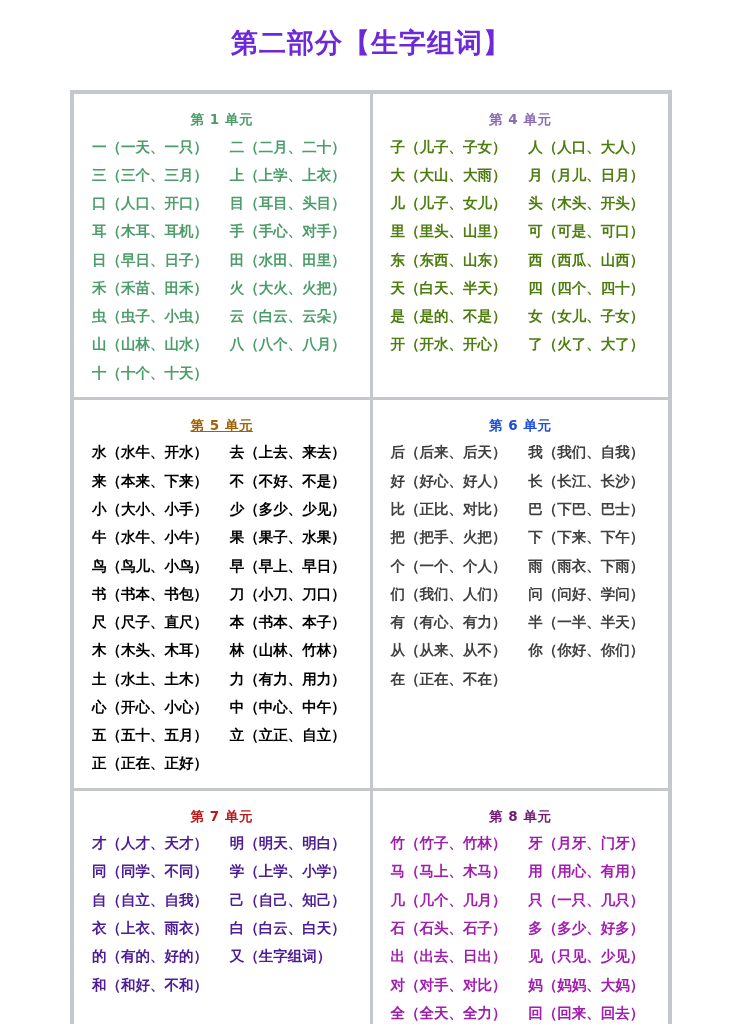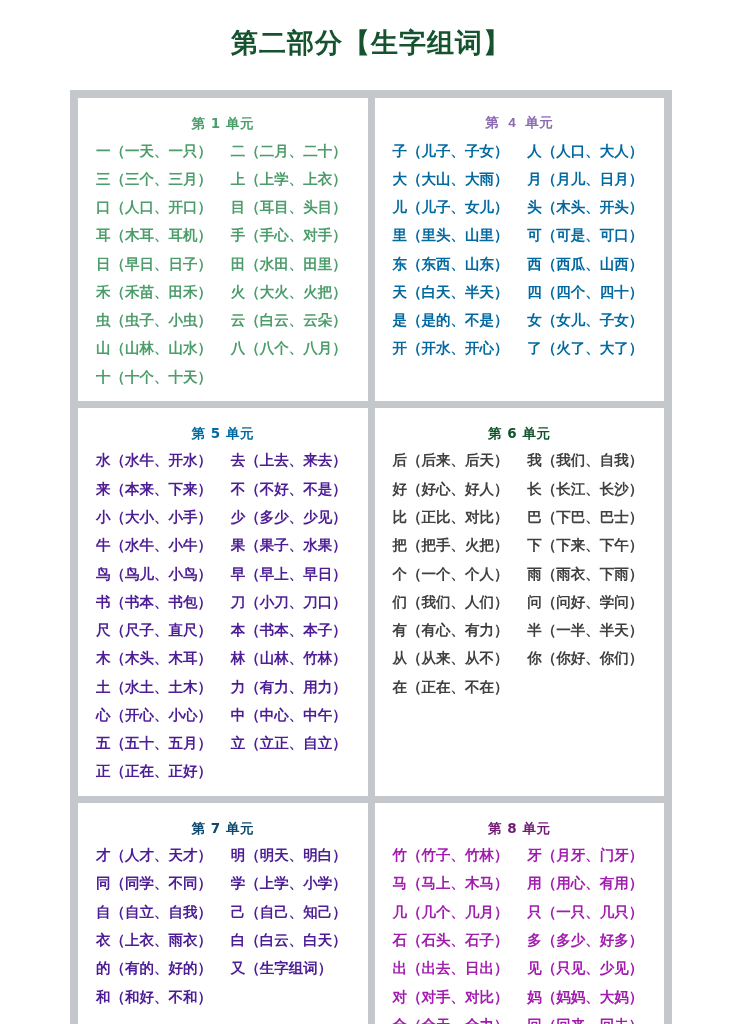--- a/index.html
+++ b/index.html
@@ -44,21 +44,21 @@
     box-sizing: border-box;
   }
   table.grid {
     width: 100%;
     border-collapse: collapse;
     table-layout: fixed;
   }
   table.grid td.cell {
     width: 50%;
     vertical-align: top;
-    border: 7px solid #a21caf;
+    border: 3px solid #a21caf;
     padding: 14px 0 10px 0;
     box-sizing: border-box;
   }
   .unit-header {
     text-align: center;
     font-size: 13.5px;
     font-weight: bold;
     letter-spacing: 0.5px;
     padding: 3px 0 4px 0;
     line-height: 1.3;
@@ -85,21 +85,21 @@
   .entry.blank {
     visibility: hidden;
   }
   
 </style>
 </head>
 <body>
 
 <div class="page" style="background: rgb(255, 255, 255);">
 
-  <div class="page-title" style="color: #14532d;">第二部分【生字组词】</div>
+  <div class="page-title" style="color: #6d28d9;">第二部分【生字组词】</div>
 
   <div class="table-wrap" style="border-color: rgb(196, 200, 204);">
     <table class="grid">
       <tbody>
         <tr>
           <td class="cell" style="border-color: rgb(196, 200, 204);">
             <div class="unit-header" style="color: rgb(76, 157, 107);">第 1 单元</div>
             <div class="entry-rows" style="color: rgb(76, 157, 107);">
                 <div class="entry-row">
                   <div class="entry">一（一天、一只）</div>
@@ -133,22 +133,22 @@
                   <div class="entry">山（山林、山水）</div>
                   <div class="entry">八（八个、八月）</div>
                 </div>
                 <div class="entry-row">
                   <div class="entry">十（十个、十天）</div>
                   <div class="entry blank"></div>
                 </div>
               </div>
           </td>
           <td class="cell" style="border-color: rgb(196, 200, 204);">
-            <div class="unit-header" style="color: rgb(139, 108, 176); font-family: Liberation Mono, monospace;">第 4 单元</div>
-            <div class="entry-rows" style="color: #0369a1;">
+            <div class="unit-header" style="color: rgb(139, 108, 176);">第 4 单元</div>
+            <div class="entry-rows" style="color: #4d7c0f;">
                 <div class="entry-row">
                   <div class="entry">子（儿子、子女）</div>
                   <div class="entry">人（人口、大人）</div>
                 </div>
                 <div class="entry-row">
                   <div class="entry">大（大山、大雨）</div>
                   <div class="entry">月（月儿、日月）</div>
                 </div>
                 <div class="entry-row">
                   <div class="entry">儿（儿子、女儿）</div>
@@ -172,22 +172,22 @@
                 </div>
                 <div class="entry-row">
                   <div class="entry">开（开水、开心）</div>
                   <div class="entry">了（火了、大了）</div>
                 </div>
               </div>
           </td>
         </tr>
         <tr>
           <td class="cell" style="border-color: rgb(196, 200, 204);">
-            <div class="unit-header" style="color: #0369a1;">第 5 单元</div>
-            <div class="entry-rows" style="color: #4c1d95;">
+            <div class="unit-header" style="color: #a16207; text-decoration: underline;">第 5 单元</div>
+            <div class="entry-rows" style="color: #000000;">
                 <div class="entry-row">
                   <div class="entry">水（水牛、开水）</div>
                   <div class="entry">去（上去、来去）</div>
                 </div>
                 <div class="entry-row">
                   <div class="entry">来（本来、下来）</div>
                   <div class="entry">不（不好、不是）</div>
                 </div>
                 <div class="entry-row">
                   <div class="entry">小（大小、小手）</div>
@@ -225,21 +225,21 @@
                   <div class="entry">五（五十、五月）</div>
                   <div class="entry">立（立正、自立）</div>
                 </div>
                 <div class="entry-row">
                   <div class="entry">正（正在、正好）</div>
                   <div class="entry blank"></div>
                 </div>
               </div>
           </td>
           <td class="cell" style="border-color: rgb(196, 200, 204);">
-            <div class="unit-header" style="color: #14532d;">第 6 单元</div>
+            <div class="unit-header" style="color: #1d4ed8;">第 6 单元</div>
             <div class="entry-rows" style="color: #404040;">
                 <div class="entry-row">
                   <div class="entry">后（后来、后天）</div>
                   <div class="entry">我（我们、自我）</div>
                 </div>
                 <div class="entry-row">
                   <div class="entry">好（好心、好人）</div>
                   <div class="entry">长（长江、长沙）</div>
                 </div>
                 <div class="entry-row">
@@ -268,21 +268,21 @@
                 </div>
                 <div class="entry-row">
                   <div class="entry">在（正在、不在）</div>
                   <div class="entry blank"></div>
                 </div>
               </div>
           </td>
         </tr>
         <tr>
           <td class="cell" style="border-color: rgb(196, 200, 204);">
-            <div class="unit-header" style="color: #0c4a6e;">第 7 单元</div>
+            <div class="unit-header" style="color: #b91c1c;">第 7 单元</div>
             <div class="entry-rows" style="color: #4c1d95;">
                 <div class="entry-row">
                   <div class="entry">才（人才、天才）</div>
                   <div class="entry">明（明天、明白）</div>
                 </div>
                 <div class="entry-row">
                   <div class="entry">同（同学、不同）</div>
                   <div class="entry">学（上学、小学）</div>
                 </div>
                 <div class="entry-row">

